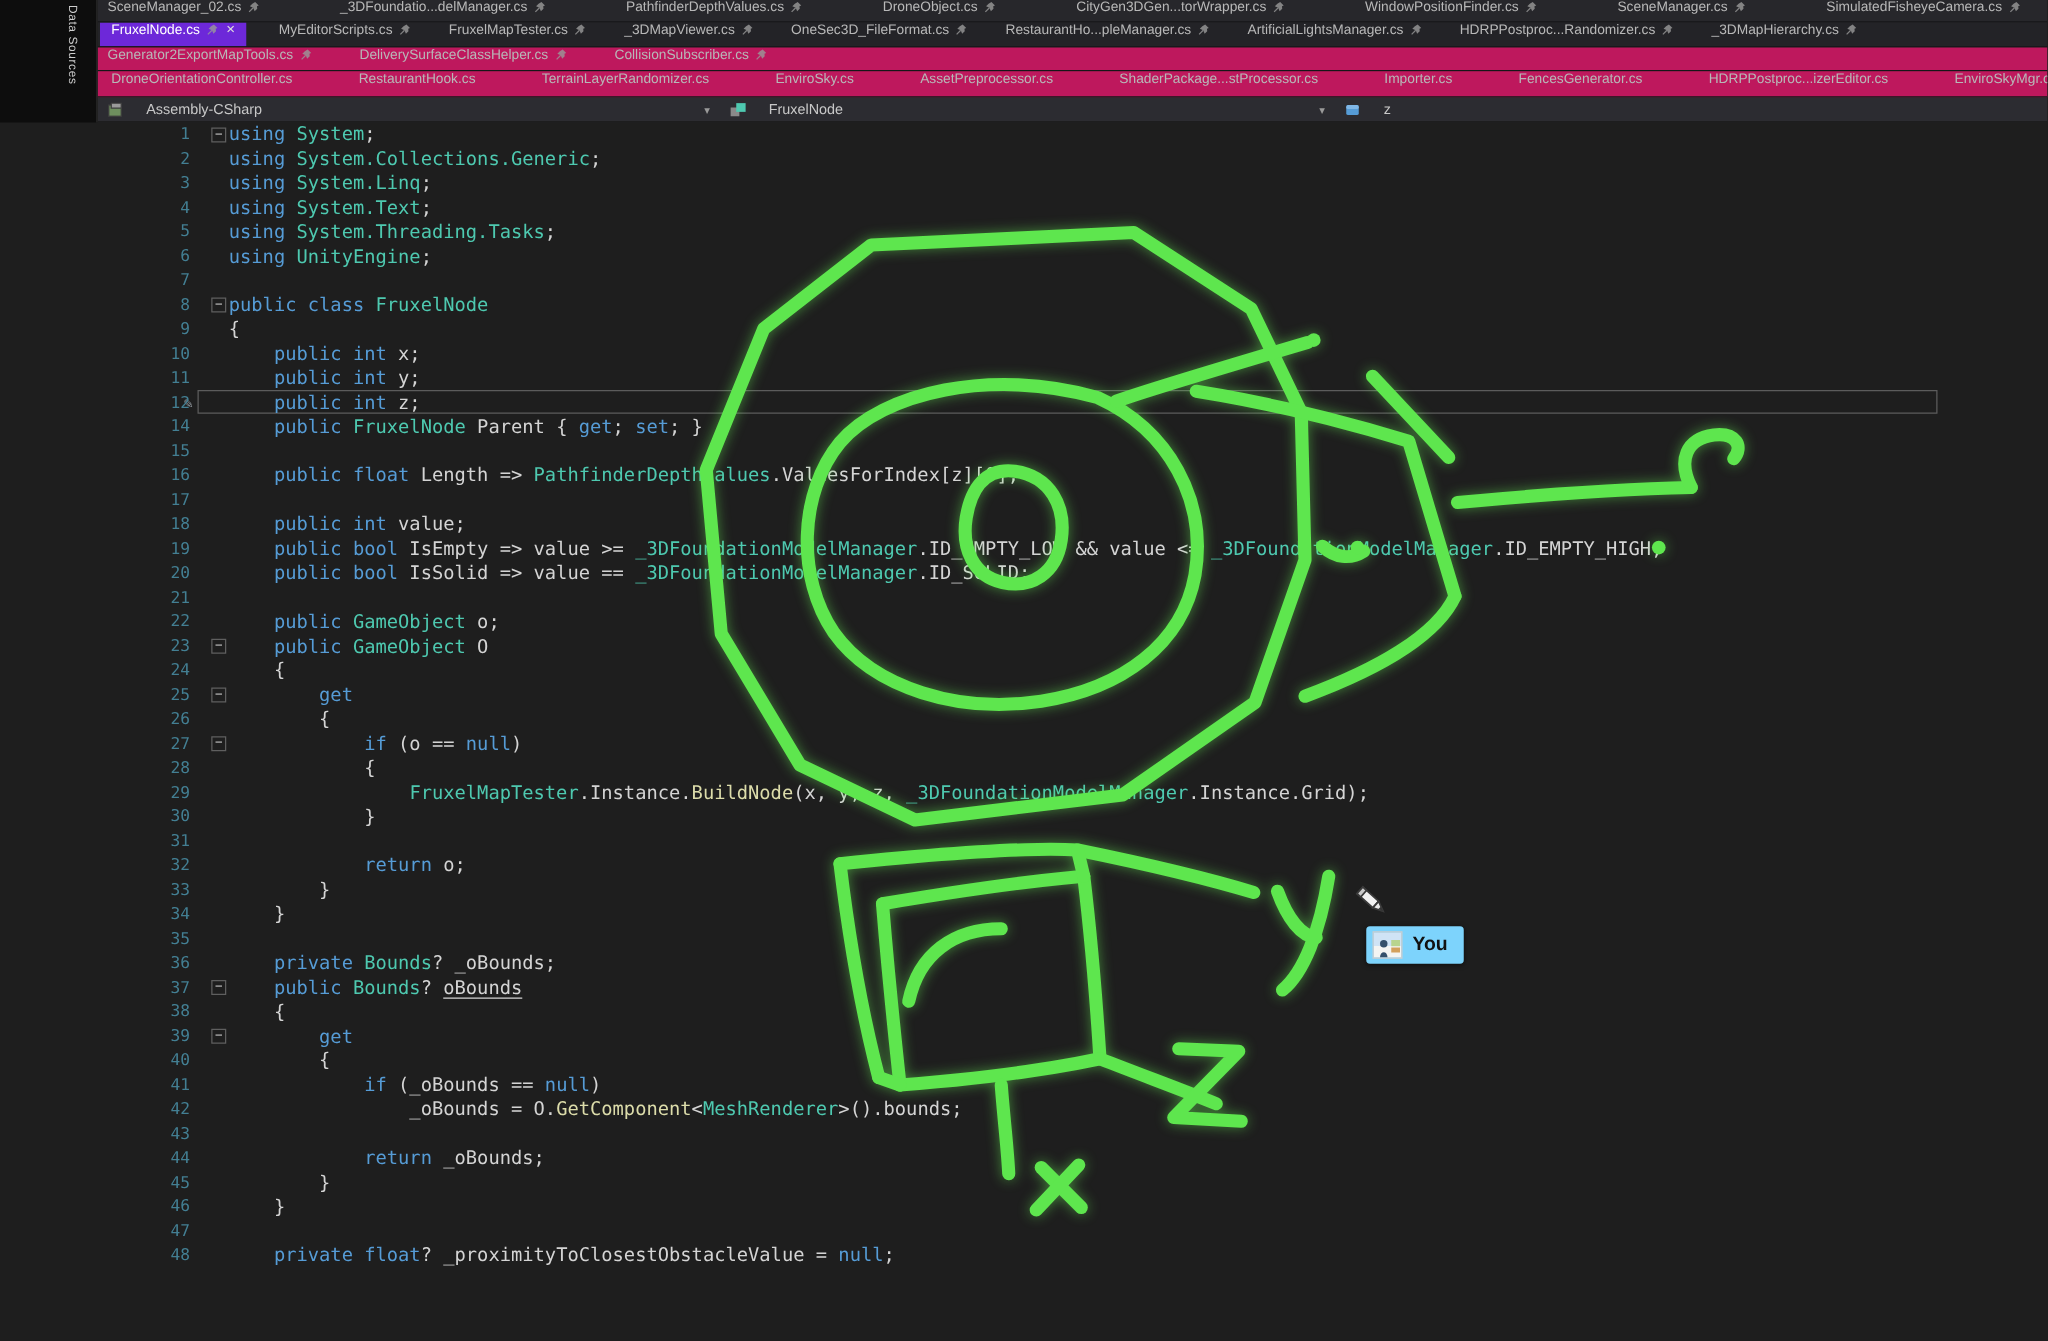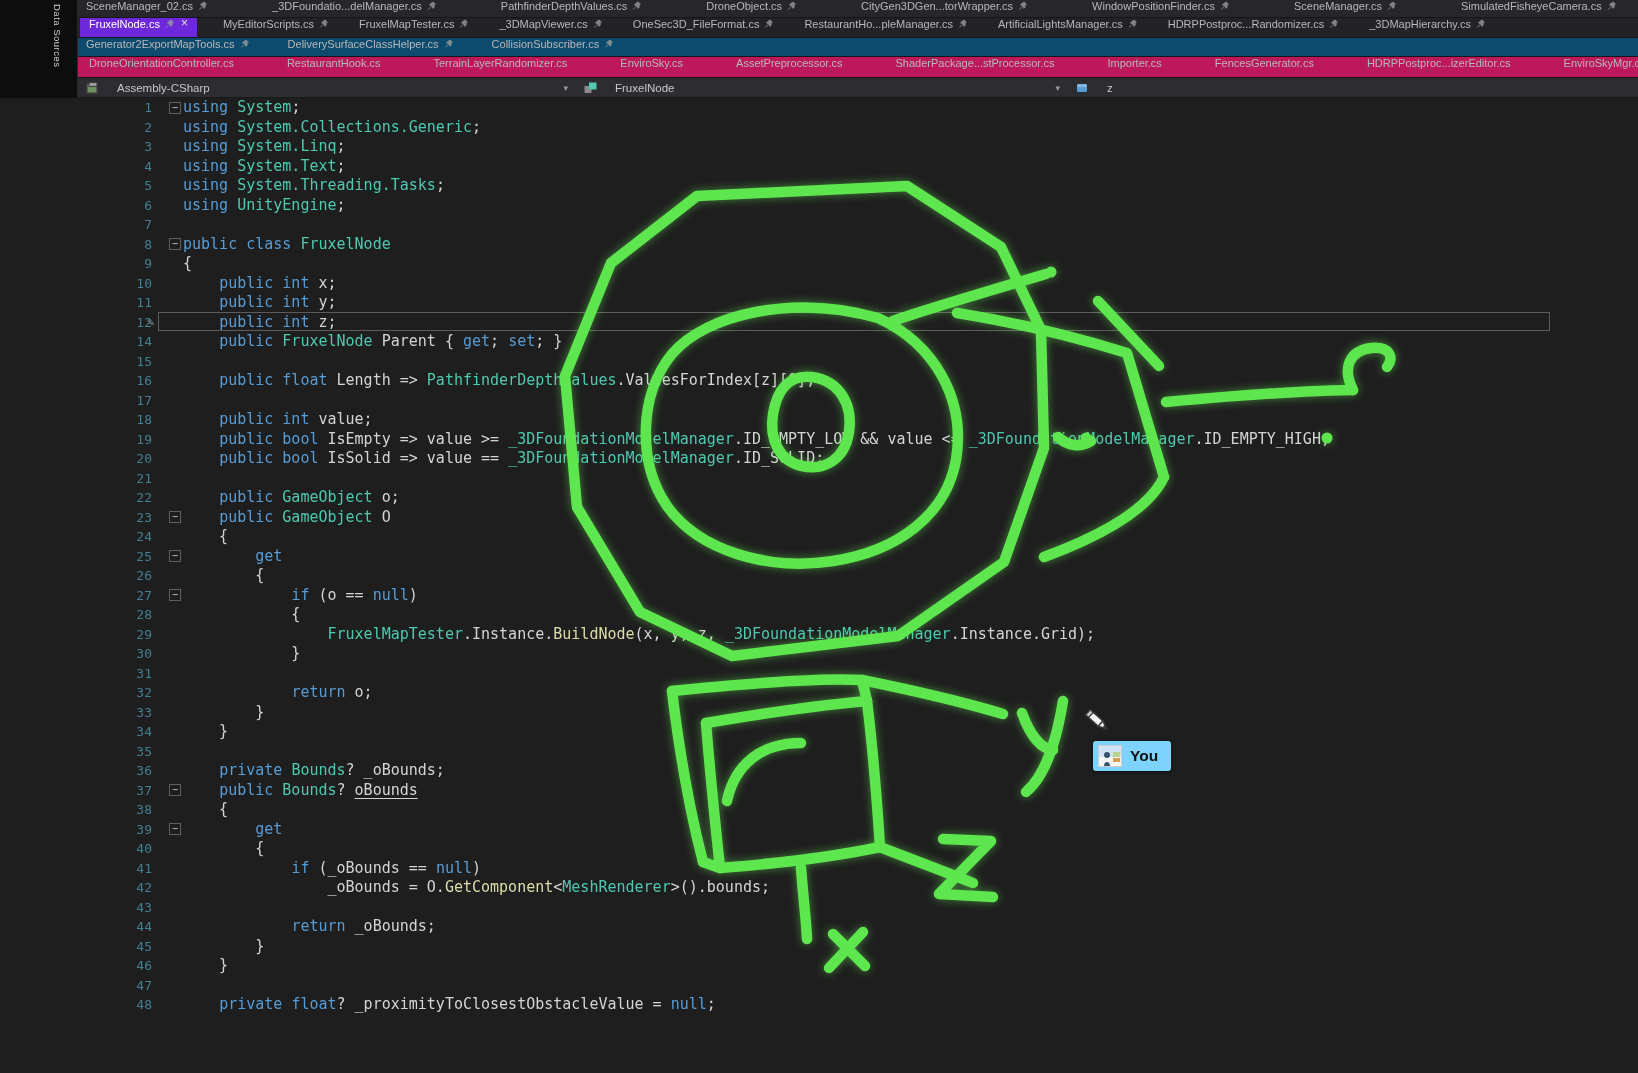--- a/index.html
+++ b/index.html
@@ -11,21 +11,21 @@
     --kw:#569cd6; --ty:#4ec9b0; --pl:#d4d4d4; --mth:#dcdcaa; --lnum:#437f93; --ink:#5ee64e;
   }
   
   .rail { position:absolute; left:0; top:0; width:78px; height:98px; background:#0d0d0d; z-index:6; border-right:1px solid #2a2a2a; }
   .vtab { position:absolute; left:52px; top:4px; writing-mode:vertical-rl; font-size:9.5px; letter-spacing:.5px; color:#cdcdcd; }
   
   .tabs-area { position:absolute; left:78px; right:0; top:0; z-index:5; }
   .tab-row { display:flex; align-items:center; white-space:nowrap; overflow:hidden; border-bottom:1px solid #161618; }
   .row1 { height:18px; background:#27272b; gap:56px; padding-left:4px; }
   .row2 { height:20px; background:#232327; gap:22px; padding-left:2px; }
-  .row3 { height:19px; background:#0c4a6e; gap:30px; padding-left:4px; }
+  .row3 { height:19px; background:#be185d; gap:30px; padding-left:4px; }
   .row4 { height:21px; background:#be185d; gap:45px; padding-left:7px; }
   .tab { display:inline-flex; gap:5px; height:100%; padding:0 4px; font-size:11px; color:#b8b8b8; }
   .tab.active { background:#6d28d9; color:#ffffff; padding:0 9px; }
   .tab-close { font-size:12px; line-height:10px; color:#e0e0e0; margin-left:1px; cursor:default; }
   .pin-icon { width:10px; height:11px; opacity:.8; flex:0 0 auto; }
   
   .breadcrumb { position:absolute; left:78px; right:0; top:78px; height:20px; background:#2c2c31;
     display:flex; align-items:center; font-size:11.5px; color:#c8c8c8; z-index:5; border-bottom:1px solid #191919; }
   .bc-seg { display:flex; align-items:center; gap:18px; height:100%; padding:0 8px; }
   .bc-seg1 { width:498px; } .bc-seg2 { width:492px; } .bc-seg3 { flex:1; }

